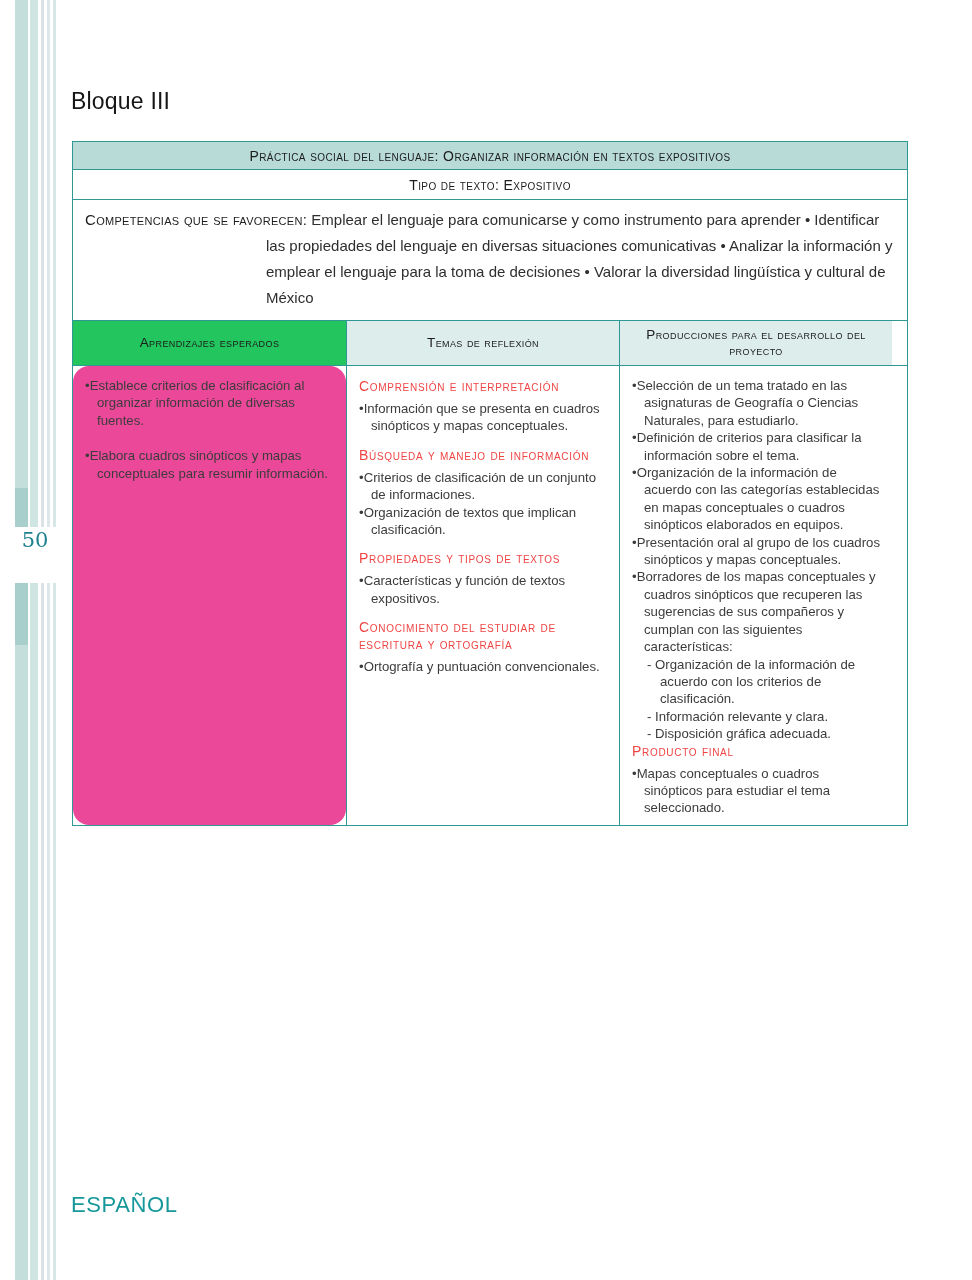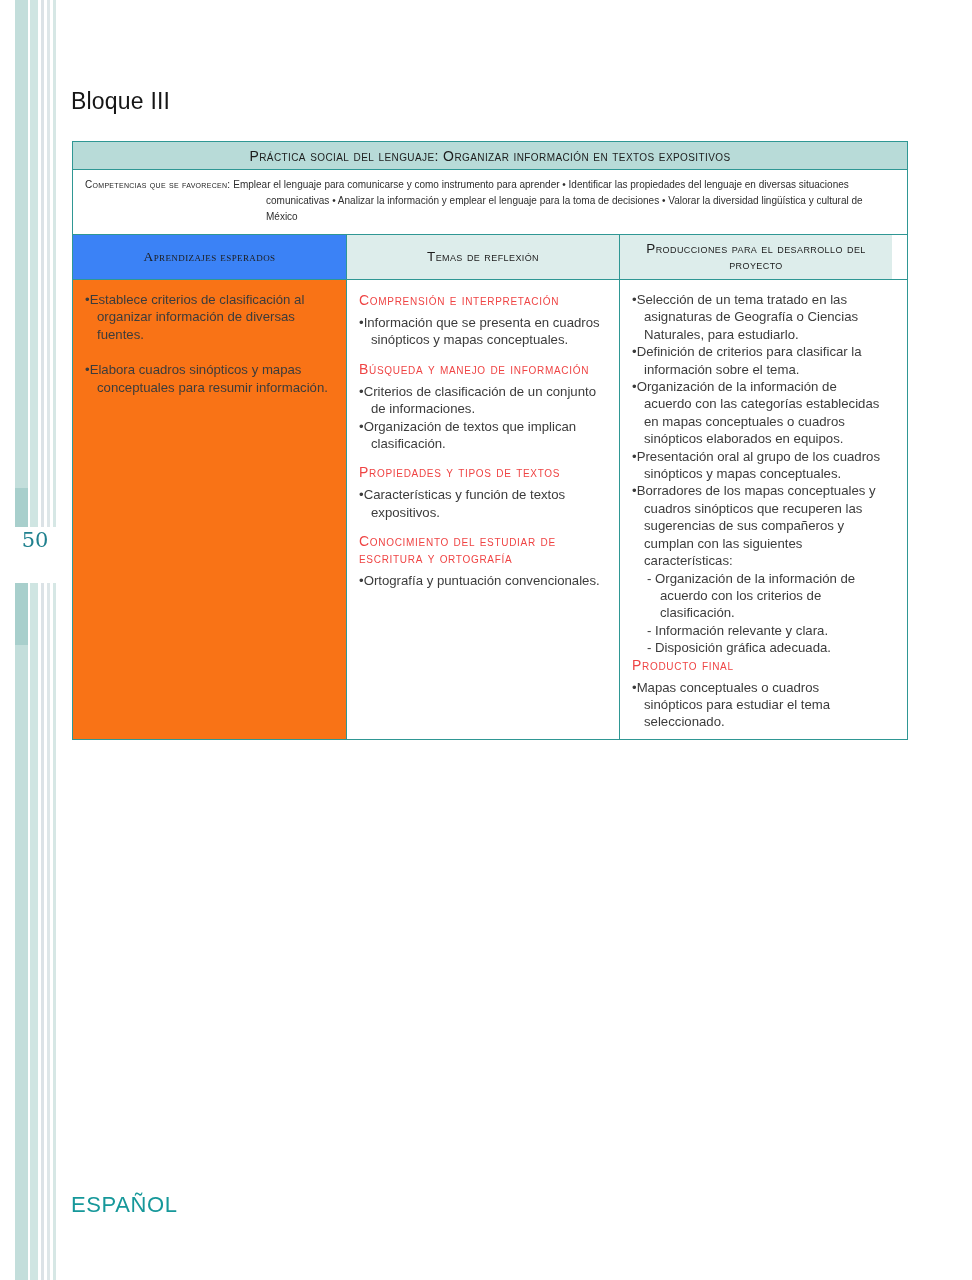--- a/index.html
+++ b/index.html
@@ -41,41 +41,41 @@
     display:flex; align-items:center; justify-content:center;
     font-size:14px; letter-spacing:0.4px; color:#1c1c1c;
   }
   .t-row2 {
     height:29px; background:#ffffff; border-bottom:1.5px solid #2f9794;
     display:flex; align-items:center; justify-content:center;
     font-size:14px; letter-spacing:0.4px; color:#1c1c1c;
   }
   .t-row3 {
     background:#ffffff; border-bottom:1.5px solid #2f9794;
-    padding:7px 14px 9px 12px; font-size:10px; line-height:16px; color:#2e2e2e;
+    padding:7px 14px 9px 12px; font-size:15px; line-height:26px; color:#2e2e2e;
   }
   .hang { padding-left:181px; text-indent:-181px; }
   .comp-label { font-variant-caps:small-caps; letter-spacing:0.3px; color:#1c1c1c; }
 
   .t-head { display:flex; border-bottom:1.5px solid #2f9794; height:44px; }
   .t-head-cell {
     width:273px; box-sizing:border-box; display:flex; align-items:center;
     justify-content:center; text-align:center; padding:3px 26px;
     font-size:13.5px; line-height:16px; letter-spacing:0.4px; color:#1c1c1c;
     background:#ddedeb;
   }
-  .t-head-cell.first { background:#3b82f6;font-family:Liberation Serif, serif; }
+  .t-head-cell.first { background:#22c55e; }
   .t-head-cell + .t-head-cell { border-left:1.5px solid #2f9794; }
 
   .t-body { display:flex; height:459px; }
   .t-cell {
     width:273px; box-sizing:border-box; padding:11px 12px 10px 12px;
     font-size:13.2px; line-height:17.4px; color:#3c3c3c; background:#ffffff;
   }
-  .t-cell.first { background:#f97316; }
+  .t-cell.first { background:#ec4899;border-radius:16px; }
   .t-cell + .t-cell { border-left:1.5px solid #2f9794; }
 
   ul.plain { list-style:none; margin:0; padding:0; }
   .li { padding-left:12px; text-indent:-12px; }
   .li::before { content:"\2022 "; }
   .li-dash { margin-left:15px; padding-left:13px; text-indent:-13px; }
   .li-dash::before { content:"- "; }
   .gap-after { margin-bottom:18px; }
 
   .sec-heading {
@@ -112,20 +112,21 @@
   </div>
 
   <div class="folio">50</div>
 
   <div class="bloque-title">Bloque III</div>
 
   <div class="ctable">
 
     <div class="t-row1 smallcaps">Práctica social del lenguaje: Organizar información en textos expositivos</div>
 
+    <div class="t-row2 smallcaps">Tipo de texto: Expositivo</div>
 
     <div class="t-row3">
       <div class="hang"><span class="comp-label">Competencias que se favorecen:</span> <span>Emplear el lenguaje para comunicarse y como instrumento para aprender • Identificar las propiedades del lenguaje en diversas situaciones comunicativas • Analizar la información y emplear el lenguaje para la toma de decisiones • Valorar la diversidad lingüística y cultural de México</span></div>
     </div>
 
     <div class="t-head">
       <div class="t-head-cell first smallcaps">Aprendizajes esperados</div>
       <div class="t-head-cell smallcaps">Temas de reflexión</div>
       <div class="t-head-cell smallcaps">Producciones para el desarrollo del proyecto</div>
     </div>

